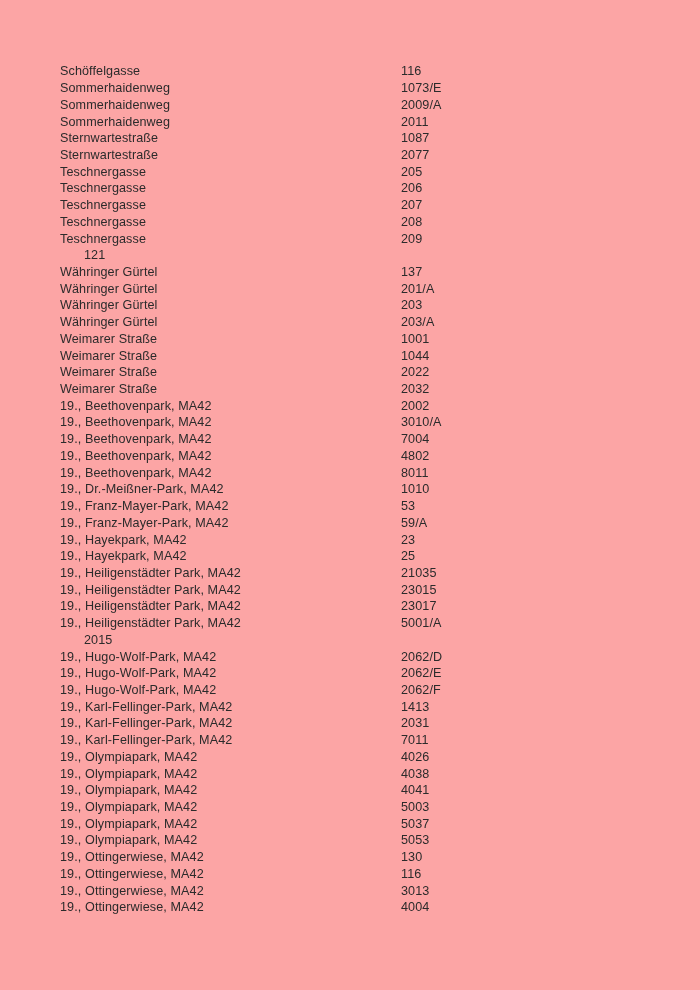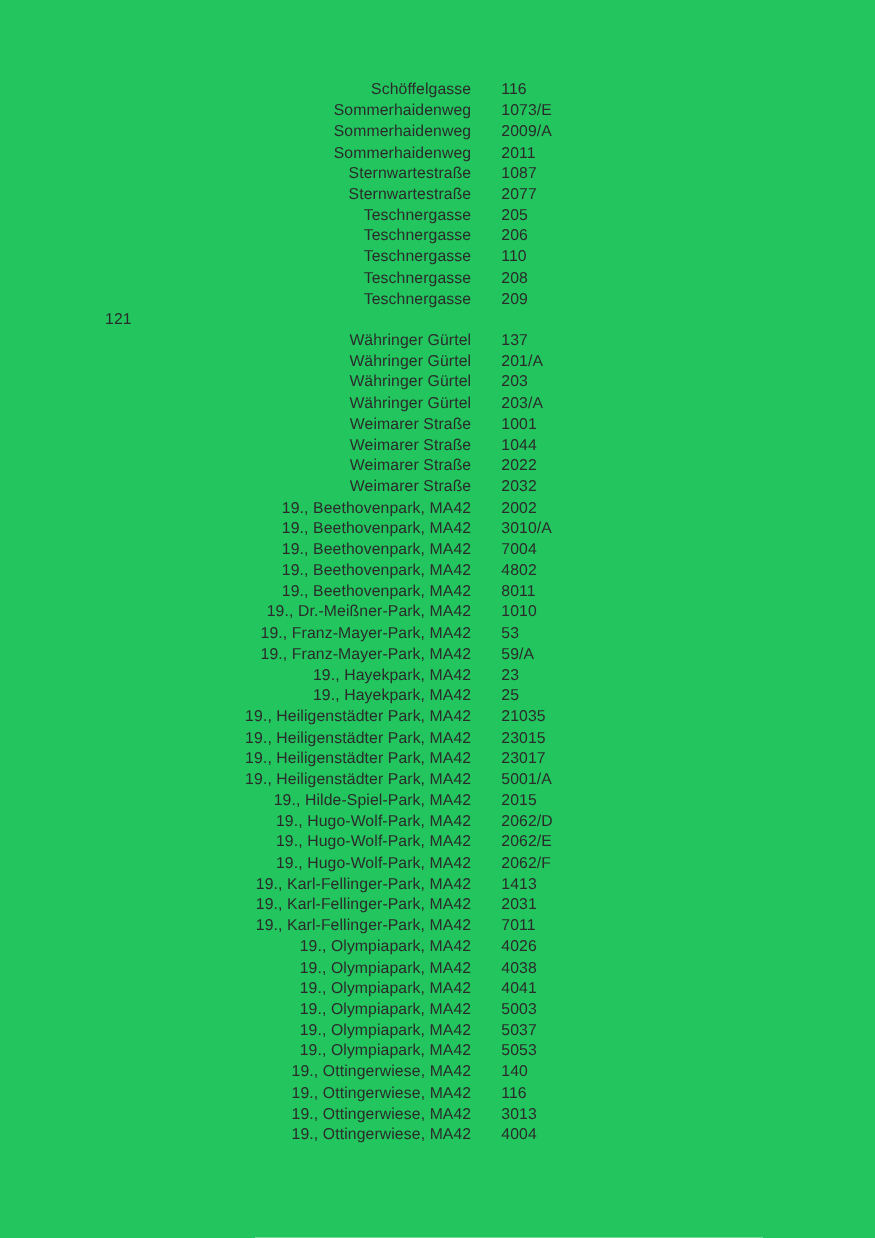--- a/index.html
+++ b/index.html
@@ -10,22 +10,21 @@
     width: 700px;
     height: 990px;
     background: #ffffff;
     font-family: "Liberation Sans", "DejaVu Sans", sans-serif;
     overflow: hidden;
     position: relative;
   }
   .doc-page {
     position: absolute;
     inset: 0;
-    background: #22c55e;
-    text-align: right;
+    background: #fca5a5;
   }
   .address-list {
     position: absolute;
     left: 60px;
     top: 63.4px;
     width: 590px;
   }
   .address-row {
     display: flex;
     align-items: baseline;
@@ -84,21 +83,21 @@
       <div class="address-row">
         <span class="street-cell">Teschnergasse</span>
         <span class="number-cell">205</span>
       </div>
       <div class="address-row">
         <span class="street-cell">Teschnergasse</span>
         <span class="number-cell">206</span>
       </div>
       <div class="address-row">
         <span class="street-cell">Teschnergasse</span>
-        <span class="number-cell">110</span>
+        <span class="number-cell">207</span>
       </div>
       <div class="address-row">
         <span class="street-cell">Teschnergasse</span>
         <span class="number-cell">208</span>
       </div>
       <div class="address-row">
         <span class="street-cell">Teschnergasse</span>
         <span class="number-cell">209</span>
       </div>
       <div class="address-row">
@@ -186,21 +185,20 @@
       </div>
       <div class="address-row">
         <span class="street-cell">19., Heiligenstädter Park, MA42</span>
         <span class="number-cell">23017</span>
       </div>
       <div class="address-row">
         <span class="street-cell">19., Heiligenstädter Park, MA42</span>
         <span class="number-cell">5001/A</span>
       </div>
       <div class="address-row">
-        <span class="street-cell">19., Hilde-Spiel-Park, MA42</span>
         <span class="number-cell">2015</span>
       </div>
       <div class="address-row">
         <span class="street-cell">19., Hugo-Wolf-Park, MA42</span>
         <span class="number-cell">2062/D</span>
       </div>
       <div class="address-row">
         <span class="street-cell">19., Hugo-Wolf-Park, MA42</span>
         <span class="number-cell">2062/E</span>
       </div>
@@ -239,21 +237,21 @@
       <div class="address-row">
         <span class="street-cell">19., Olympiapark, MA42</span>
         <span class="number-cell">5037</span>
       </div>
       <div class="address-row">
         <span class="street-cell">19., Olympiapark, MA42</span>
         <span class="number-cell">5053</span>
       </div>
       <div class="address-row">
         <span class="street-cell">19., Ottingerwiese, MA42</span>
-        <span class="number-cell">140</span>
+        <span class="number-cell">130</span>
       </div>
       <div class="address-row">
         <span class="street-cell">19., Ottingerwiese, MA42</span>
         <span class="number-cell">116</span>
       </div>
       <div class="address-row">
         <span class="street-cell">19., Ottingerwiese, MA42</span>
         <span class="number-cell">3013</span>
       </div>
       <div class="address-row">

